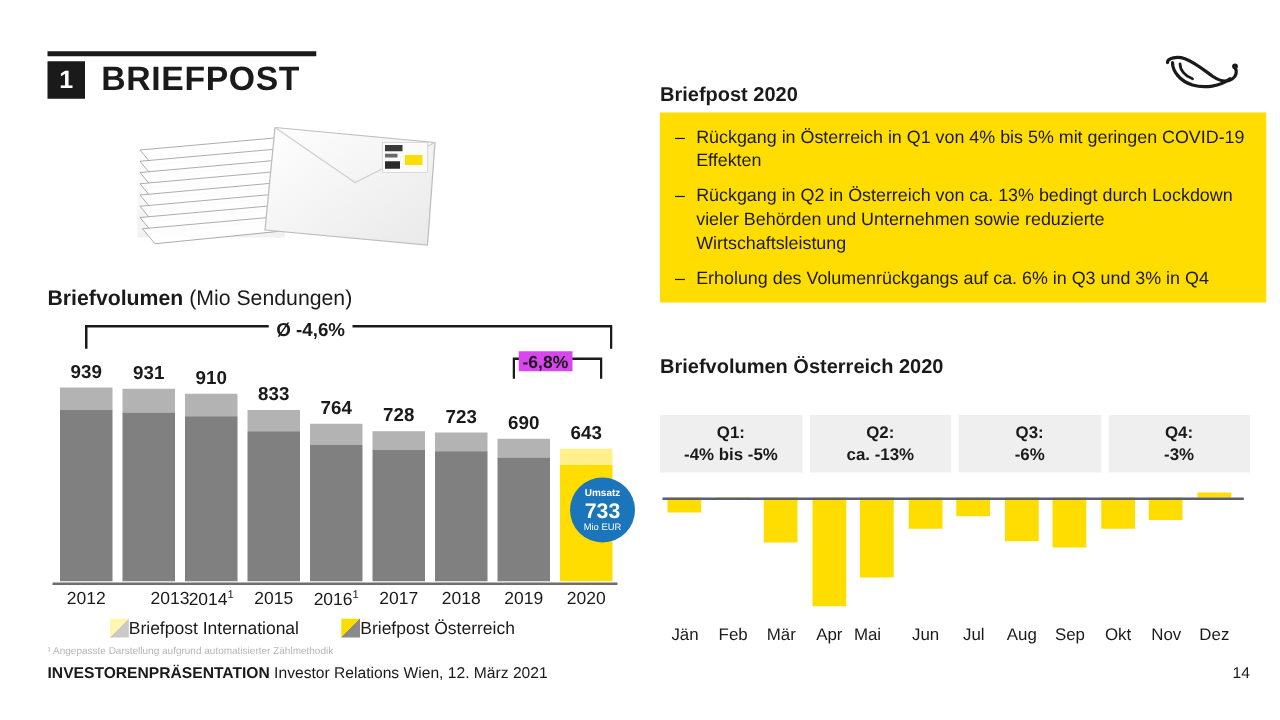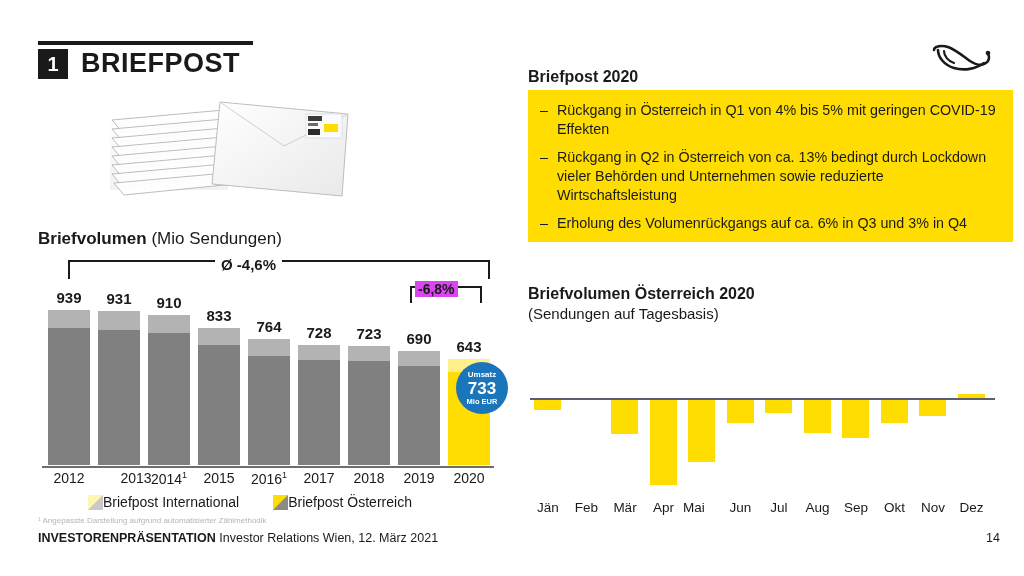--- a/index.html
+++ b/index.html
@@ -79,28 +79,28 @@
     background: #6e6e6e;
   }
   .xlabels { position: absolute; left: 42px; top: 470px; width: 452px; height: 22px; }
   .xlab {
     position: absolute; width: 52px; text-align: center;
     font-size: 14px; color:#1a1a1a;
   }
   .xlab sup { font-size: 9px; }
 
   .umsatz-badge {
-    position: absolute; left: 456px; top: 362px; width: 52px; height: 52px;
+    position: absolute; left: 456px; top: 382px; width: 52px; height: 52px;
     border-radius: 50%; background: #1b75bb; color: #fff;
     display:flex; flex-direction: column; align-items:center; justify-content:center;
     line-height: 1;
   }
   .umsatz-badge .b1 { font-size: 8px; font-weight: bold; }
   .umsatz-badge .b2 { font-size: 17px; font-weight: bold; margin: 1px 0; }
-  .umsatz-badge .b3 { font-size: 7.5px; font-weight: bold; }
+  .umsatz-badge .b3 { font-size: 7.5px; font-weight: normal; }
 
   
   .legend {
     position: absolute; left: 88px; top: 494px;
     display: flex; align-items: center; gap: 34px;
   }
   .legend-item { display: flex; align-items: center; gap: 0; }
   .sw { width: 15px; height: 15px; }
   .sw-int { background: linear-gradient(135deg, #fff6b0 49.5%, #c9c9c9 50.5%); }
   .sw-dom { background: linear-gradient(135deg, #ffdd00 49.5%, #8a8a8a 50.5%); }
@@ -323,22 +323,39 @@
         <span class="dash">–</span>
         <span>Rückgang in Q2 in Österreich von ca. 13% bedingt durch Lockdown vieler Behörden und Unternehmen sowie reduzierte Wirtschaftsleistung</span>
       </div>
       <div class="bullet">
         <span class="dash">–</span>
         <span>Erholung des Volumenrückgangs auf ca. 6% in Q3 und 3% in Q4</span>
       </div>
     </div>
 
   <div class="r2-title">Briefvolumen Österreich 2020</div>
-  <div class="r2-sub">(Sendungen auf Tagesbasis)</div>
-
+
+  <div class="qrow" id="qrow">
+      <div class="qbox">
+        <div>Q1:</div>
+        <div>-4% bis -5%</div>
+      </div>
+      <div class="qbox">
+        <div>Q2:</div>
+        <div>ca. -13%</div>
+      </div>
+      <div class="qbox">
+        <div>Q3:</div>
+        <div>-6%</div>
+      </div>
+      <div class="qbox">
+        <div>Q4:</div>
+        <div>-3%</div>
+      </div>
+    </div>
 
   <div class="mplot" id="monthly-plot">
       <div class="mbar" style="left: 4px; top: 12px; height: 11.55px;"></div>
       <div class="mbar" style="left: 42.5px; top: 12px; height: 2px;"></div>
       <div class="mbar" style="left: 81px; top: 12px; height: 36.3px;"></div>
       <div class="mbar" style="left: 119.5px; top: 12px; height: 87.45px;"></div>
       <div class="mbar" style="left: 158px; top: 12px; height: 64.35px;"></div>
       <div class="mbar" style="left: 196.5px; top: 12px; height: 24.75px;"></div>
       <div class="mbar" style="left: 235px; top: 12px; height: 14.85px;"></div>
       <div class="mbar" style="left: 273.5px; top: 12px; height: 34.65px;"></div>

